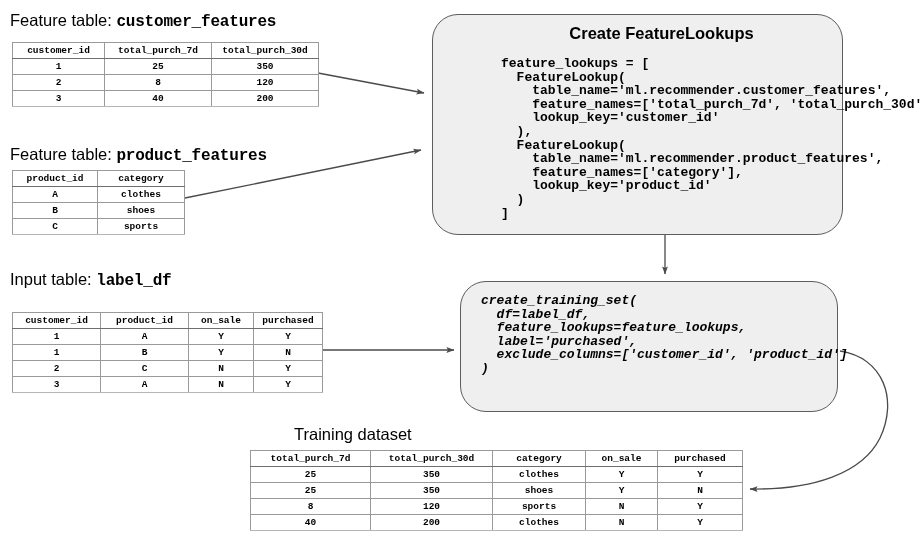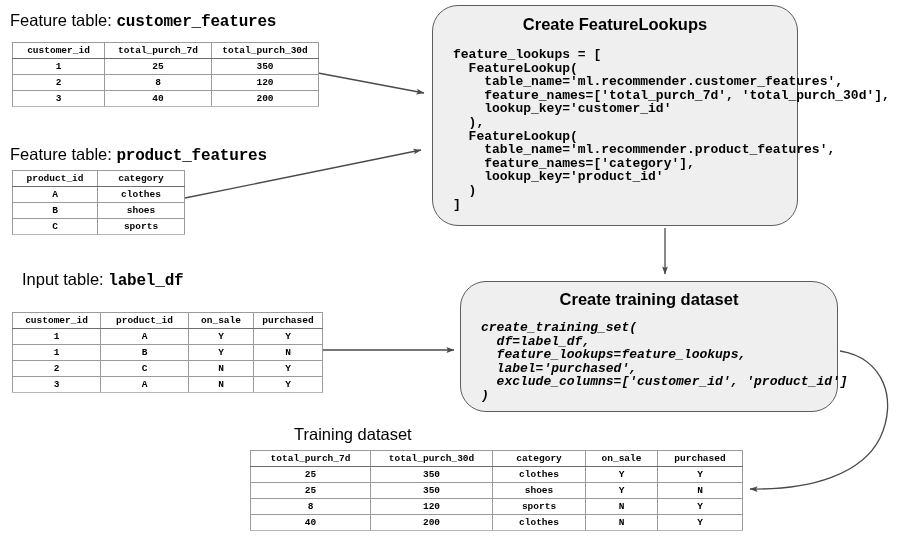--- a/index.html
+++ b/index.html
@@ -133,21 +133,21 @@
         <td>B</td>
         <td>shoes</td>
       </tr>
       <tr>
         <td>C</td>
         <td>sports</td>
       </tr>
     </tbody>
   </table>
 
-  <div class="caption" style="left:22px;top:269px;text-align:center;"><span>Input table: </span><span class="mono">label_df</span></div>
+  <div class="caption" style="left:10px;top:269px;text-align:center;"><span>Input table: </span><span class="mono">label_df</span></div>
 
   <table class="dt" style="left:12px;top:312px;width:310px;">
     <colgroup>
         <col style="width:88px">
         <col style="width:88px">
         <col style="width:65px">
         <col style="width:69px">
       </colgroup>
     <thead>
       <tr>
@@ -178,38 +178,37 @@
       </tr>
       <tr>
         <td>3</td>
         <td>A</td>
         <td>N</td>
         <td>Y</td>
       </tr>
     </tbody>
   </table>
 
-  <div class="codebox" style="left:432px;top:5px;width:366px;height:221px;">
+  <div class="codebox" style="left:432px;top:14px;width:411px;height:221px;padding-left:48px;">
     <div class="box-title" style="margin-top:9px;">Create FeatureLookups</div>
     <pre style="margin-top:14px;margin-left:20px;">feature_lookups = [
   FeatureLookup(
     table_name='ml.recommender.customer_features',
     feature_names=['total_purch_7d', 'total_purch_30d'],
     lookup_key='customer_id'
   ),
   FeatureLookup(
     table_name='ml.recommender.product_features',
     feature_names=['category'],
     lookup_key='product_id'
   )
 ]</pre>
   </div>
 
   <div class="codebox" style="left:460px;top:281px;width:378px;height:131px;">
-    <div class="box-title" style="margin-top:8px;">Create training dataset</div>
     <pre style="margin-top:12px;margin-left:20px;font-style:italic;">create_training_set(
   df=label_df,
   feature_lookups=feature_lookups,
   label='purchased',
   exclude_columns=['customer_id', 'product_id']
 )</pre>
   </div>
 
   <div class="caption" style="left:250px;top:424px;margin-left:44px;">Training dataset</div>
 

